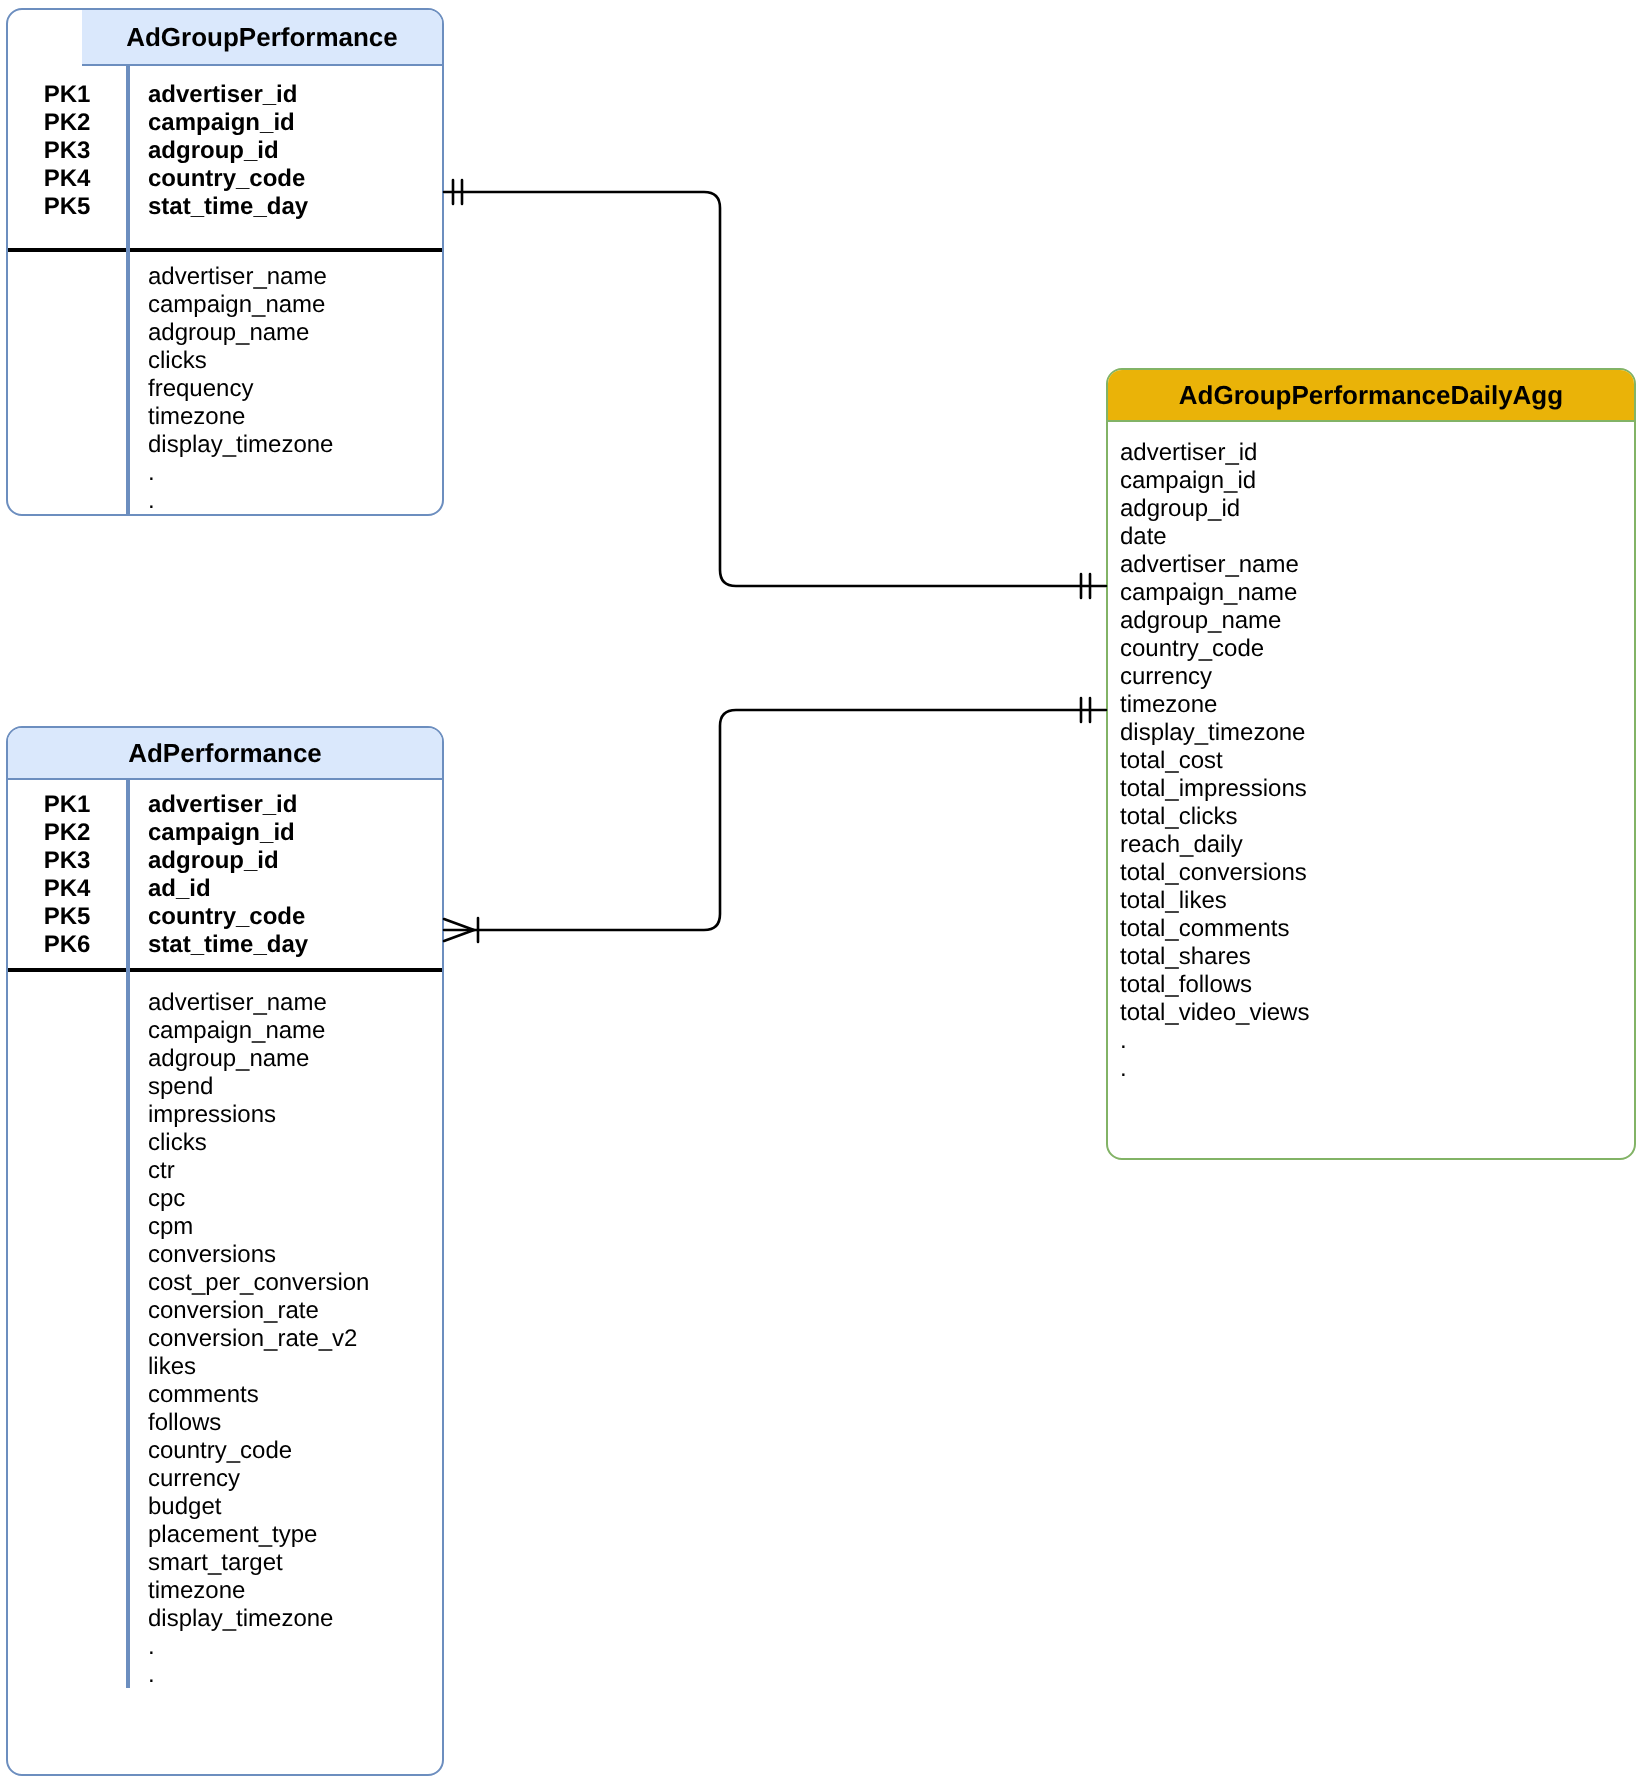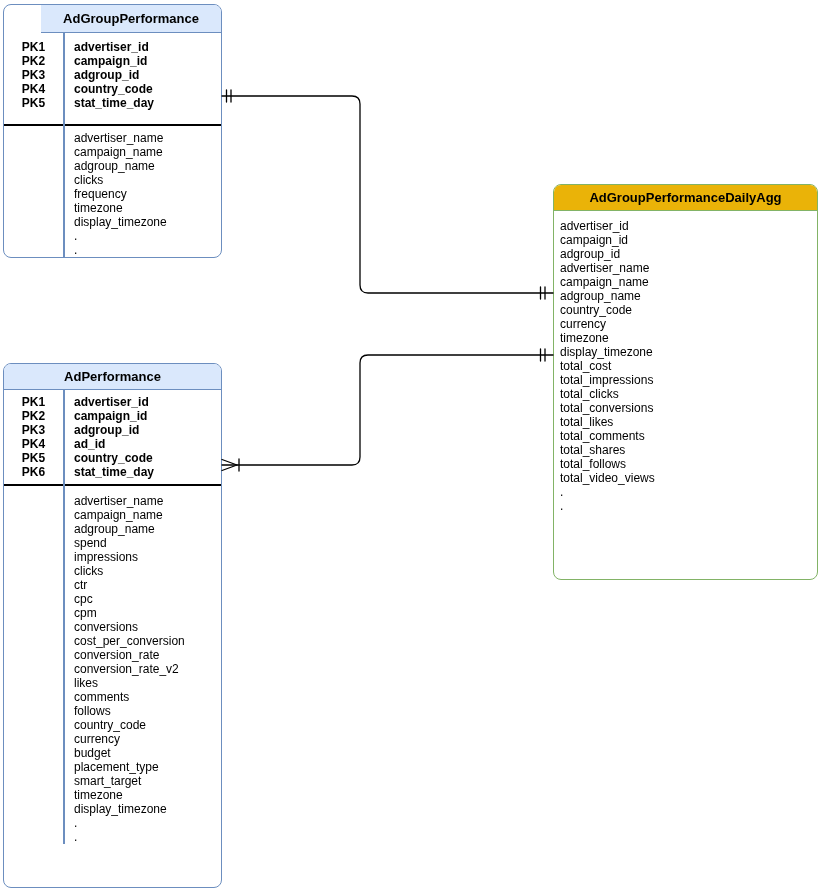--- a/index.html
+++ b/index.html
@@ -337,20 +337,23 @@
         </div>
 
         <div class="row">
           <span class="fieldcell">campaign_id</span>
         </div>
 
         <div class="row">
           <span class="fieldcell">adgroup_id</span>
         </div>
 
+        <div class="row">
+          <span class="fieldcell">date</span>
+        </div>
 
         <div class="row">
           <span class="fieldcell">advertiser_name</span>
         </div>
 
         <div class="row">
           <span class="fieldcell">campaign_name</span>
         </div>
 
         <div class="row">
@@ -378,20 +381,23 @@
         </div>
 
         <div class="row">
           <span class="fieldcell">total_impressions</span>
         </div>
 
         <div class="row">
           <span class="fieldcell">total_clicks</span>
         </div>
 
+        <div class="row">
+          <span class="fieldcell">reach_daily</span>
+        </div>
 
         <div class="row">
           <span class="fieldcell">total_conversions</span>
         </div>
 
         <div class="row">
           <span class="fieldcell">total_likes</span>
         </div>
 
         <div class="row">

